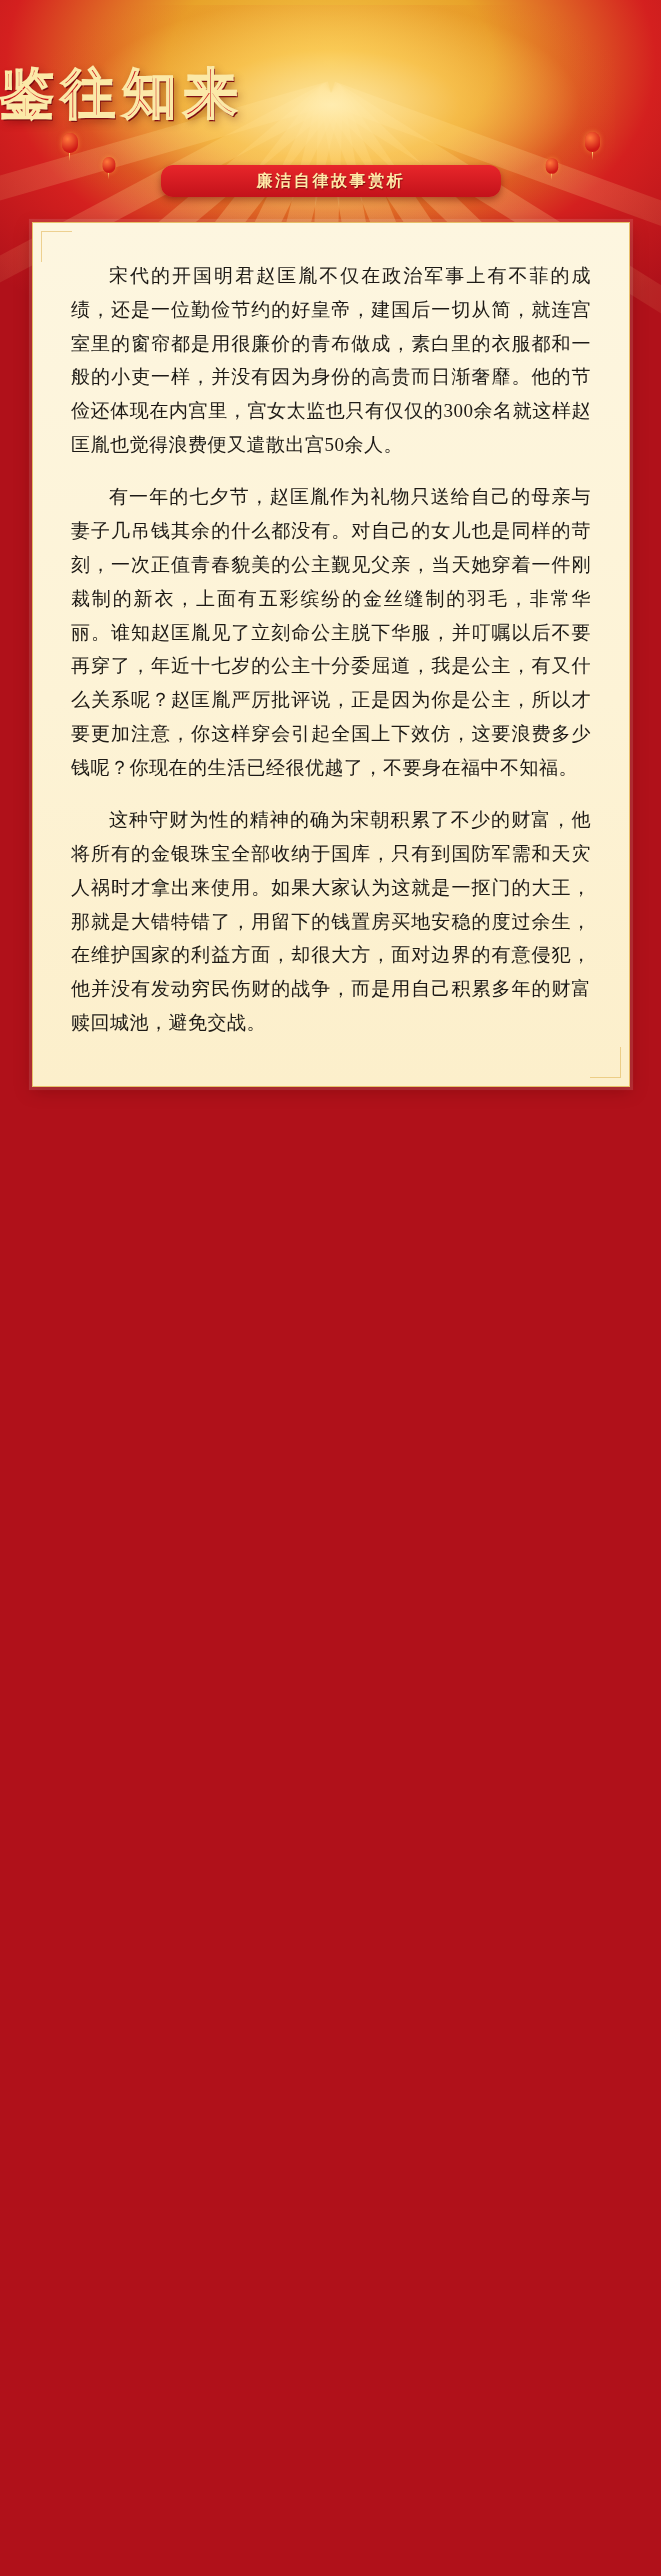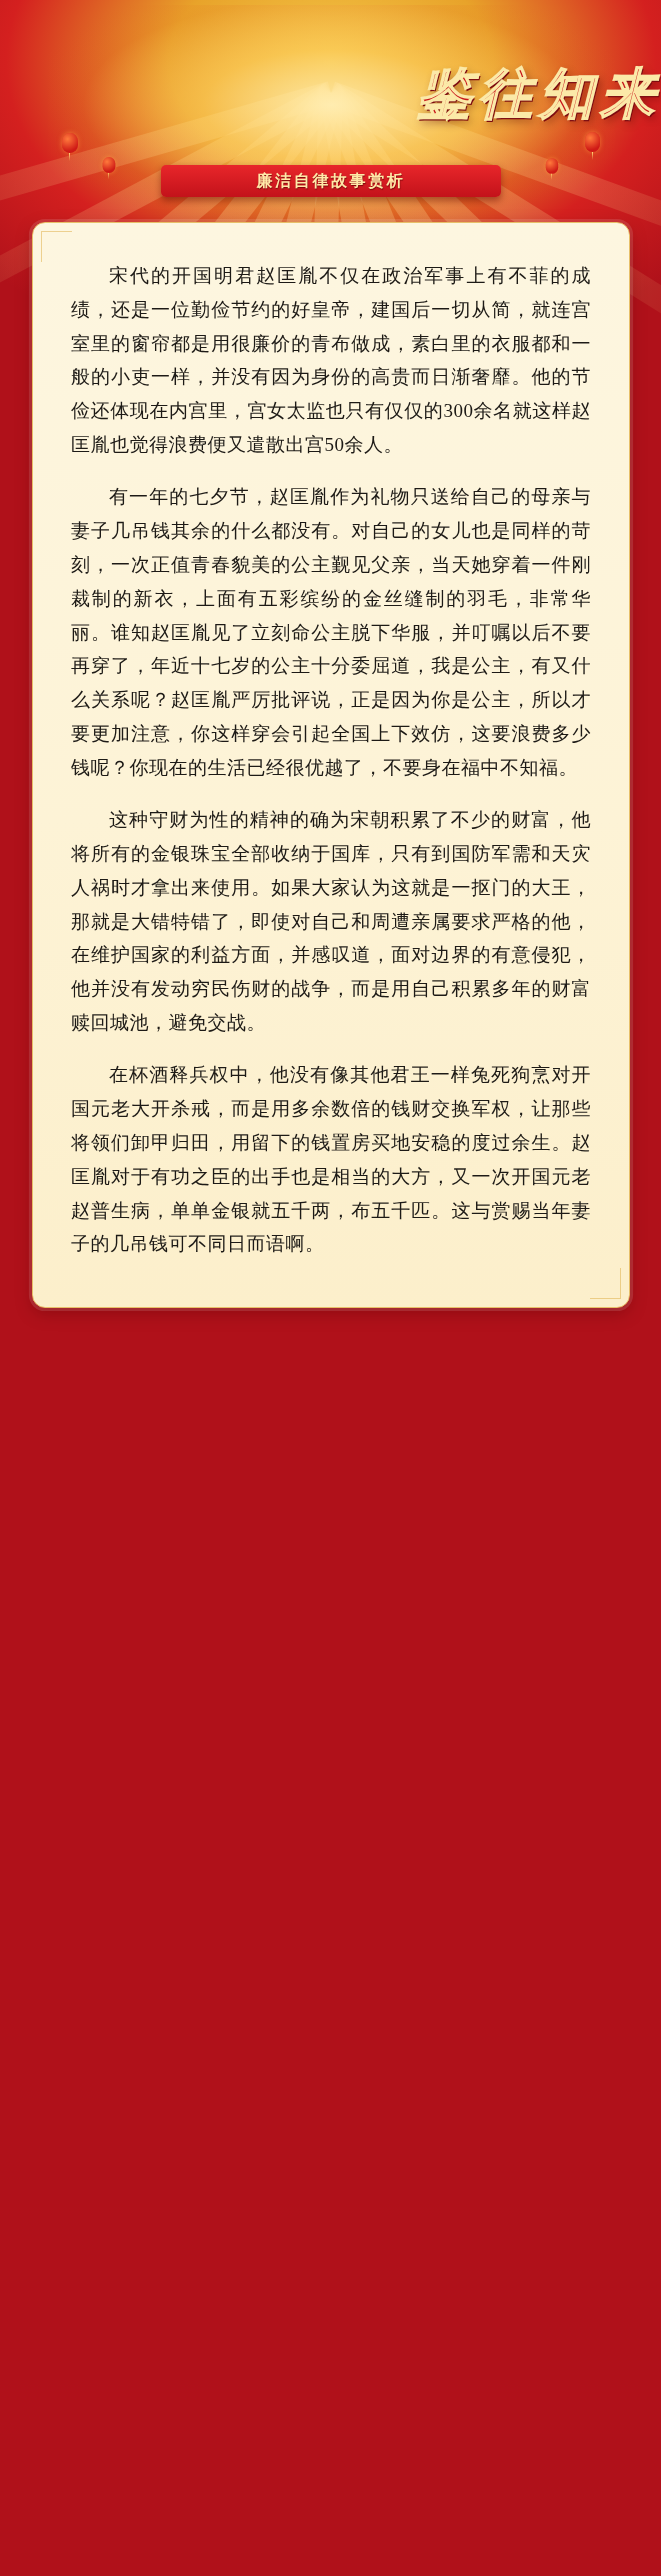--- a/index.html
+++ b/index.html
@@ -51,31 +51,30 @@
   
   header.hero {
     position: relative;
     height: 222px;
   }
   .hero-title {
     position: absolute;
     top: 58px;
     left: 0;
     width: 100%;
-    text-align: right;
+    text-align: left;
     font-family: "Liberation Serif", serif;
     font-weight: bold;
     font-size: 54px;
     letter-spacing: 7.2px;
     color: #c8151a;
     text-shadow:
       0 0 1px #fff6d0,
       1.5px 2.1px 0 #7d0b10,
       3.1px 4.1px 8.2px rgba(80,0,0,0.45);
-    font-style: italic;
     -webkit-text-stroke: 1.5px #fbe9a8;
   }
   .hero-sub {
     position: absolute;
     top: 127px;
     left: 0;
     width: 100%;
     text-align: center;
     font-size: 13.4px;
     letter-spacing: 3.1px;
@@ -92,21 +91,21 @@
     height: 62px;
   }
   .ribbon {
     position: absolute;
     left: 50%;
     top: 10.3px;
     margin-left: -170px;
     width: 340px;
     height: 32px;
     background: linear-gradient(180deg, #e8262a 0%, #c3121a 100%);
-    border-radius: 5px;
+    border-radius: 12px;
     box-shadow: 0 3.1px 7.2px rgba(90,0,0,0.45);
     display: flex;
     align-items: center;
     justify-content: center;
   }
   .ribbon::before, .ribbon::after {
     content: "";
     position: absolute;
     top: 5.2px;
     width: 62px;
@@ -143,21 +142,21 @@
   .l2 { left: 101px; top: 155px; transform: scale(.8); }
   .l3 { right: 62px; top: 132px; }
   .l4 { right: 103px; top: 156px; transform: scale(.78); }
   
   .card {
     position: relative;
     margin: 0 auto;
     width: 598px;
     background: linear-gradient(180deg, #fdf6e0 0%, #fdf3d6 55%, #fcefcb 100%);
     border: 1.5px solid #e7c069;
-    border-radius: 13px;
+    border-radius: 0;
     box-shadow: 0 0 0 3.1px rgba(255,255,255,0.12), 0 5.2px 15.5px rgba(90,0,0,0.35);
     padding: 36px 38px 46px 38px;
     box-sizing: border-box;
     margin-bottom: 36px;
   }
   .card::before, .card::after {
     content: "";
     position: absolute;
     width: 30px; height: 30px;
     border: 1.5px solid #e0b24f;
@@ -211,18 +210,17 @@
     <div class="ribbon-wrap">
       <div class="ribbon">
         <span class="ribbon-text">廉洁自律故事赏析</span>
       </div>
     </div>
   </header>
 
   <article class="card">
     <p>宋代的开国明君赵匡胤不仅在政治军事上有不菲的成绩，还是一位勤俭节约的好皇帝，建国后一切从简，就连宫室里的窗帘都是用很廉价的青布做成，素白里的衣服都和一般的小吏一样，并没有因为身份的高贵而日渐奢靡。他的节俭还体现在内宫里，宫女太监也只有仅仅的300余名就这样赵匡胤也觉得浪费便又遣散出宫50余人。</p>
     <p>有一年的七夕节，赵匡胤作为礼物只送给自己的母亲与妻子几吊钱其余的什么都没有。对自己的女儿也是同样的苛刻，一次正值青春貌美的公主觐见父亲，当天她穿着一件刚裁制的新衣，上面有五彩缤纷的金丝缝制的羽毛，非常华丽。谁知赵匡胤见了立刻命公主脱下华服，并叮嘱以后不要再穿了，年近十七岁的公主十分委屈道，我是公主，有又什么关系呢？赵匡胤严厉批评说，正是因为你是公主，所以才要更加注意，你这样穿会引起全国上下效仿，这要浪费多少钱呢？你现在的生活已经很优越了，不要身在福中不知福。</p>
-    <p>这种守财为性的精神的确为宋朝积累了不少的财富，他将所有的金银珠宝全部收纳于国库，只有到国防军需和天灾人祸时才拿出来使用。如果大家认为这就是一抠门的大王，那就是大错特错了，即使对自己和周遭亲属要求严格的他，在维护国家的利益方面，并感叹道，面对边界的有意侵犯，他并没有发动穷民伤财的战争，而是用自己积累多年的财富赎回城池，避免交战。</p>
-    <p>在杯酒释兵权中，他没有像其他君王一样兔死狗烹对开国元老大开杀戒，而是用多余数倍的钱财交换军权，让那些将领们卸甲归田，用留下的钱置房买地安稳的度过余生。赵匡胤对于有功之臣的出手也是相当的大方，又一次开国元老赵普生病，单单金银就五千两，布五千匹。这与赏赐当年妻子的几吊钱可不同日而语啊。</p>
+    <p>这种守财为性的精神的确为宋朝积累了不少的财富，他将所有的金银珠宝全部收纳于国库，只有到国防军需和天灾人祸时才拿出来使用。如果大家认为这就是一抠门的大王，那就是大错特错了，用留下的钱置房买地安稳的度过余生，在维护国家的利益方面，却很大方，面对边界的有意侵犯，他并没有发动穷民伤财的战争，而是用自己积累多年的财富赎回城池，避免交战。</p>
   </article>
 
 </div>
 
 
 </body></html>

